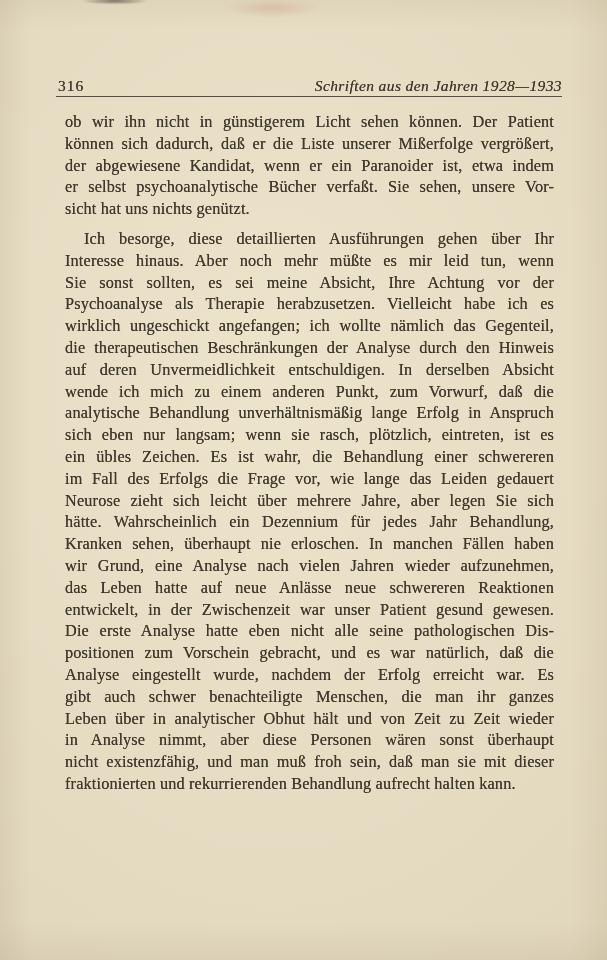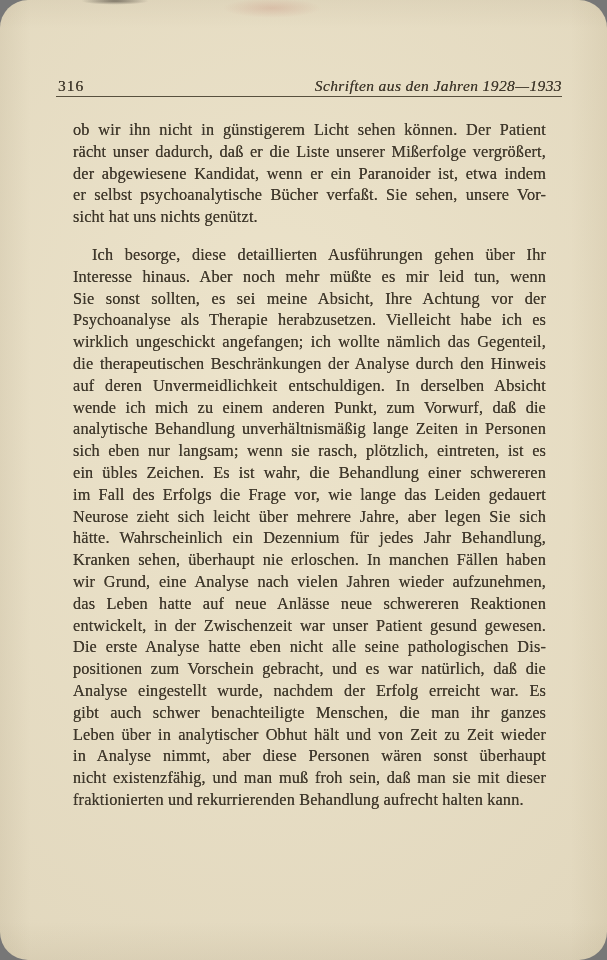--- a/index.html
+++ b/index.html
@@ -15,21 +15,20 @@
     background:
       
       radial-gradient(45px 5px at 115px 1px, rgba(62,56,48,0.60), rgba(62,56,48,0) 75%),
       
       radial-gradient(70px 14px at 272px 8px, rgba(196,128,112,0.28), rgba(196,128,112,0) 70%),
       
       radial-gradient(ellipse 140% 120% at 45% 40%, rgba(255,250,230,0.25), rgba(120,100,65,0.10)),
       linear-gradient(90deg, rgba(110,92,60,0.10) 0%, rgba(110,92,60,0) 5%, rgba(110,92,60,0) 94%, rgba(150,130,90,0.12) 100%),
       linear-gradient(180deg, rgba(110,92,60,0.08) 0%, rgba(110,92,60,0) 3%, rgba(110,92,60,0) 96%, rgba(110,92,60,0.09) 100%),
       #e6dcc2;
-    border-radius: 28px;
   }
   .ink { color:#3f382c; text-shadow:0 0 0.5px rgba(60,50,35,0.85); }
   .header {
     position:absolute; top:73px; left:57px; width:505px; height:22px;
   }
   .page-number {
     position:absolute; left:1px; bottom:0;
     font-size:15.5px; letter-spacing:1px;
   }
   .running-head {
@@ -37,56 +36,56 @@
     text-align:right; font-style:italic;
     font-size:15.5px; letter-spacing:0.4px;
   }
   .header-rule {
     position:absolute; top:96px; left:56px; width:506px; height:0;
     border-top:1.5px solid #57503e;
   }
   .text-block {
     position:absolute; top:103px; left:57px; width:505px;
   }
-  .para { margin:16px; }
+  .para { margin:8px; }
   .line {
     font-size:16.3px; line-height:21.8px; letter-spacing:0.15px;
     text-align:justify; text-align-last:justify;
     white-space:normal; overflow:hidden; height:21.8px;
   }
   .line.last { text-align-last:left; }
   .line.indent { text-indent:19px; }
 </style>
 </head>
 <body>
 
 <div class="page">
   <div class="header ink">
     <span class="page-number">316</span>
     <span class="running-head">Schriften aus den Jahren 1928—1933</span>
   </div>
   <div class="header-rule"></div>
   <div class="text-block ink">
       <div class="para">
         <div class="line">ob wir ihn nicht in günstigerem Licht sehen können. Der Patient</div>
-        <div class="line">rächt unser dadurch, daß er die Liste unserer Mißerfolge vergrößert,</div>
+        <div class="line">können sich dadurch, daß er die Liste unserer Mißerfolge vergrößert,</div>
         <div class="line">der abgewiesene Kandidat, wenn er ein Paranoider ist, etwa indem</div>
         <div class="line">er selbst psychoanalytische Bücher verfaßt. Sie sehen, unsere Vor-</div>
         <div class="line last">sicht hat uns nichts genützt.</div>
       </div>
       <div class="para">
         <div class="line indent">Ich besorge, diese detaillierten Ausführungen gehen über Ihr</div>
         <div class="line">Interesse hinaus. Aber noch mehr müßte es mir leid tun, wenn</div>
         <div class="line">Sie sonst sollten, es sei meine Absicht, Ihre Achtung vor der</div>
         <div class="line">Psychoanalyse als Therapie herabzusetzen. Vielleicht habe ich es</div>
         <div class="line">wirklich ungeschickt angefangen; ich wollte nämlich das Gegenteil,</div>
         <div class="line">die therapeutischen Beschränkungen der Analyse durch den Hinweis</div>
         <div class="line">auf deren Unvermeidlichkeit entschuldigen. In derselben Absicht</div>
         <div class="line">wende ich mich zu einem anderen Punkt, zum Vorwurf, daß die</div>
-        <div class="line">analytische Behandlung unverhältnismäßig lange Zeiten in Personen</div>
+        <div class="line">analytische Behandlung unverhältnismäßig lange Erfolg in Anspruch</div>
         <div class="line">sich eben nur langsam; wenn sie rasch, plötzlich, eintreten, ist es</div>
         <div class="line">ein übles Zeichen. Es ist wahr, die Behandlung einer schwereren</div>
         <div class="line">im Fall des Erfolgs die Frage vor, wie lange das Leiden gedauert</div>
         <div class="line">Neurose zieht sich leicht über mehrere Jahre, aber legen Sie sich</div>
         <div class="line">hätte. Wahrscheinlich ein Dezennium für jedes Jahr Behandlung,</div>
         <div class="line">Kranken sehen, überhaupt nie erloschen. In manchen Fällen haben</div>
         <div class="line">wir Grund, eine Analyse nach vielen Jahren wieder aufzunehmen,</div>
         <div class="line">das Leben hatte auf neue Anlässe neue schwereren Reaktionen</div>
         <div class="line">entwickelt, in der Zwischenzeit war unser Patient gesund gewesen.</div>
         <div class="line">Die erste Analyse hatte eben nicht alle seine pathologischen Dis-</div>

